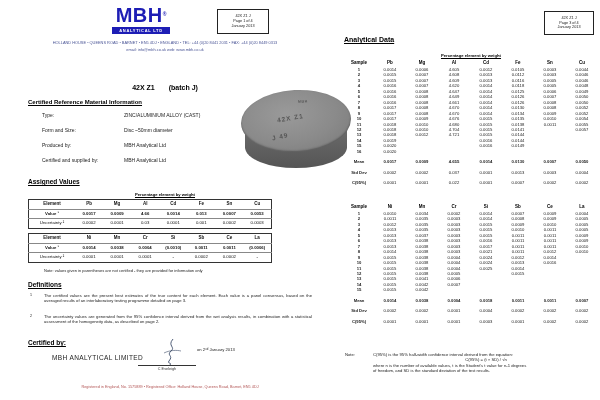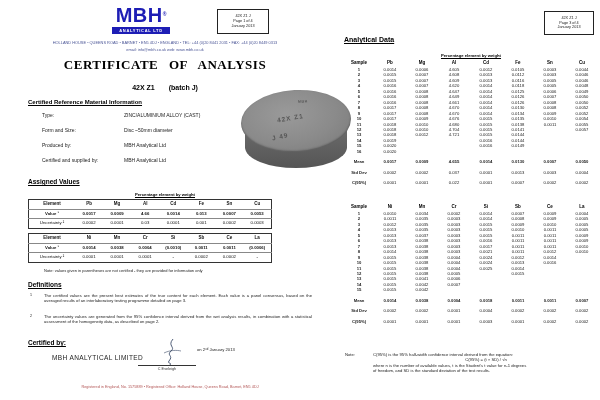--- a/index.html
+++ b/index.html
@@ -90,21 +90,20 @@
 
     <div class="abs page-box" style="left:217px;top:9px;width:50px;height:23px;">
       <span>42X Z1 J</span>
       <span>Page 1 of 4</span>
       <span>January 2013</span>
     </div>
 
     <div class="abs addr" style="top:40px;">HOLLAND HOUSE • QUEENS ROAD • BARNET • EN5 4DJ • ENGLAND • TEL: +44 (0)20 8441 2031 • FAX: +44 (0)20 8449 0313</div>
     <div class="abs addr" style="top:46.5px;">email: info@mbh.co.uk    web: www.mbh.co.uk</div>
 
-    <div class="abs doc-title">CERTIFICATE OF ANALYSIS</div>
 
     <div class="abs product-row">
       <span>42X Z1</span>
       <span>(batch J)</span>
     </div>
 
     <div class="abs h-u" style="left:28px;top:99px;font-size:6px;">Certified Reference Material Information</div>
 
     <div class="abs crm-label" style="left:42px;top:112px;">Type:</div>
     <div class="abs crm-value" style="left:124px;top:112px;">ZINC/ALUMINIUM ALLOY    (CAST)</div>

